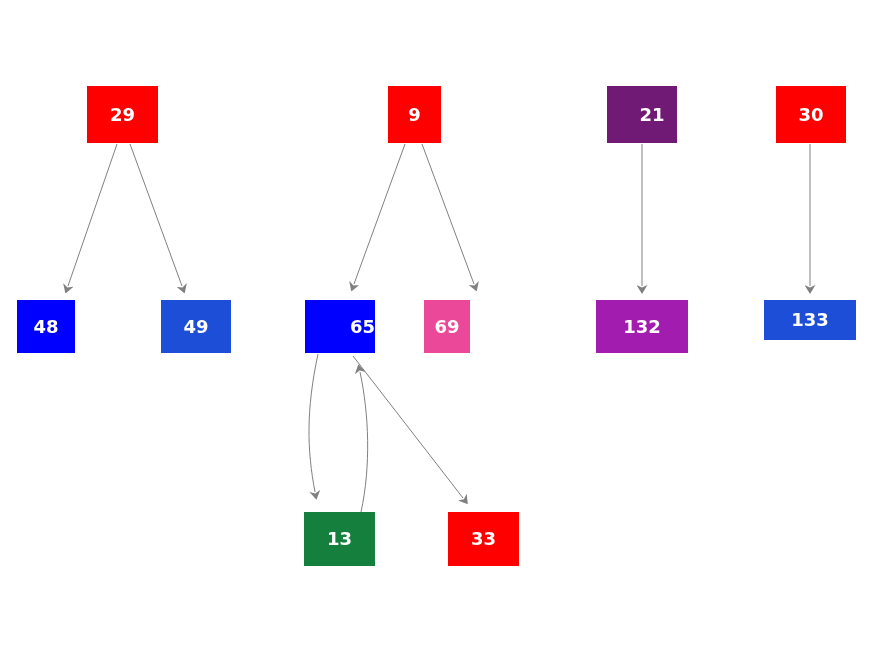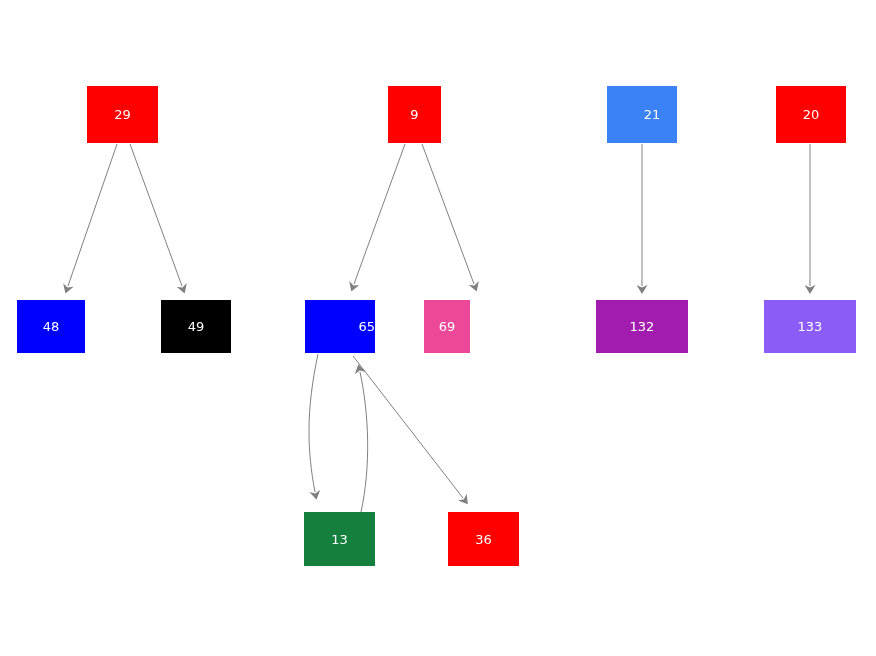--- a/index.html
+++ b/index.html
@@ -33,21 +33,22 @@
     justify-content: center;
     color: #ffffff;
     font-size: 13px;
     font-family: "DejaVu Sans", sans-serif;
     line-height: 1;
     user-select: none;
   }
   .node-label {
     display: block;
     color: #ffffff;
-    font-size: 13px;
+    font-size: 18px;
+    font-weight: bold;
   }
 </style>
 </head>
 <body>
 
 <div id="graph-canvas">
 
   <svg id="edge-layer" viewBox="0 0 876 656" width="876" height="656" xmlns="http://www.w3.org/2000/svg">
     <defs>
       <marker id="arrowhead" markerWidth="9" markerHeight="11" refX="1.1" refY="5.5" orient="auto" markerUnits="strokeWidth">
@@ -77,53 +78,53 @@
   </svg>
 
   <div class="graph-node" style="left:87px; top:86px; width:71px; height:57px; background:#ff0000;">
     <span class="node-label">29</span>
   </div>
 
   <div class="graph-node" style="left:388px; top:86px; width:53px; height:57px; background:#ff0000;">
     <span class="node-label">9</span>
   </div>
 
-  <div class="graph-node" style="left:607px; top:86px; width:70px; height:57px; background:#3b82f6;padding-left:20px;">
+  <div class="graph-node" style="left:607px; top:86px; width:70px; height:57px; background:#701a75;padding-left:20px;">
     <span class="node-label">21</span>
   </div>
 
   <div class="graph-node" style="left:776px; top:86px; width:70px; height:57px; background:#ff0000;">
-    <span class="node-label">20</span>
+    <span class="node-label">30</span>
   </div>
 
-  <div class="graph-node" style="left:17px; top:300px; width:68px; height:53px; background:#0000ff;">
+  <div class="graph-node" style="left:17px; top:300px; width:58px; height:53px; background:#0000ff;">
     <span class="node-label">48</span>
   </div>
 
-  <div class="graph-node" style="left:161px; top:300px; width:70px; height:53px; background:#000000;">
+  <div class="graph-node" style="left:161px; top:300px; width:70px; height:53px; background:#1d4ed8;">
     <span class="node-label">49</span>
   </div>
 
   <div class="graph-node" style="left:305px; top:300px; width:70px; height:53px; background:#0000ff;justify-content:flex-end;">
     <span class="node-label">65</span>
   </div>
 
   <div class="graph-node" style="left:424px; top:300px; width:46px; height:53px; background:#ec4899;">
     <span class="node-label">69</span>
   </div>
 
   <div class="graph-node" style="left:596px; top:300px; width:92px; height:53px; background:#a21caf;">
     <span class="node-label">132</span>
   </div>
 
-  <div class="graph-node" style="left:764px; top:300px; width:92px; height:53px; background:#8b5cf6;">
+  <div class="graph-node" style="left:764px; top:300px; width:92px; height:40px; background:#1d4ed8;">
     <span class="node-label">133</span>
   </div>
 
   <div class="graph-node" style="left:304px; top:512px; width:71px; height:54px; background:#15803d;">
     <span class="node-label">13</span>
   </div>
 
   <div class="graph-node" style="left:448px; top:512px; width:71px; height:54px; background:#ff0000;">
-    <span class="node-label">36</span>
+    <span class="node-label">33</span>
   </div>
 
 </div>
 
 </body></html>

